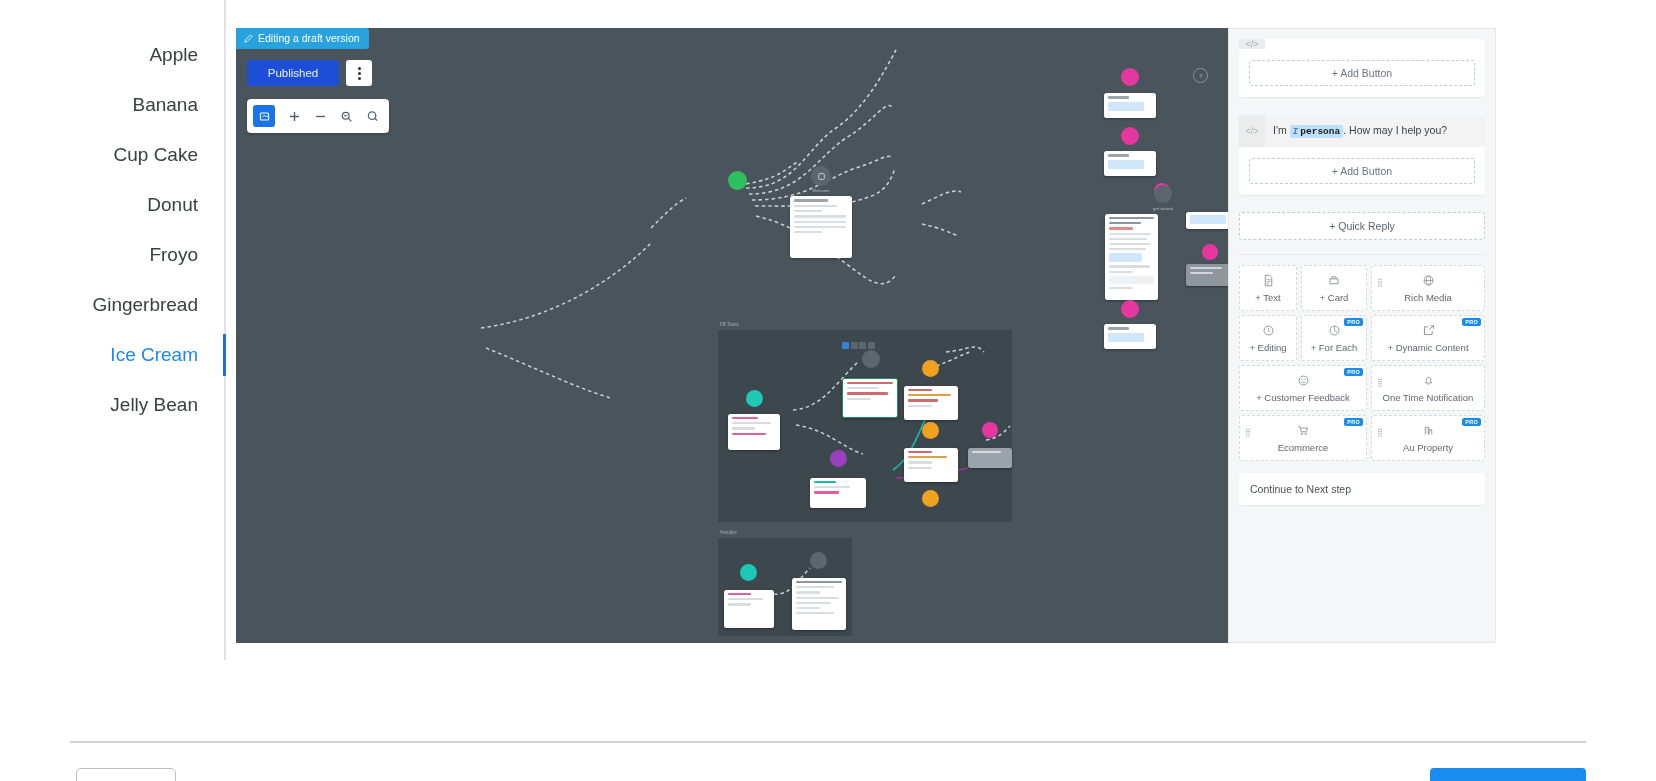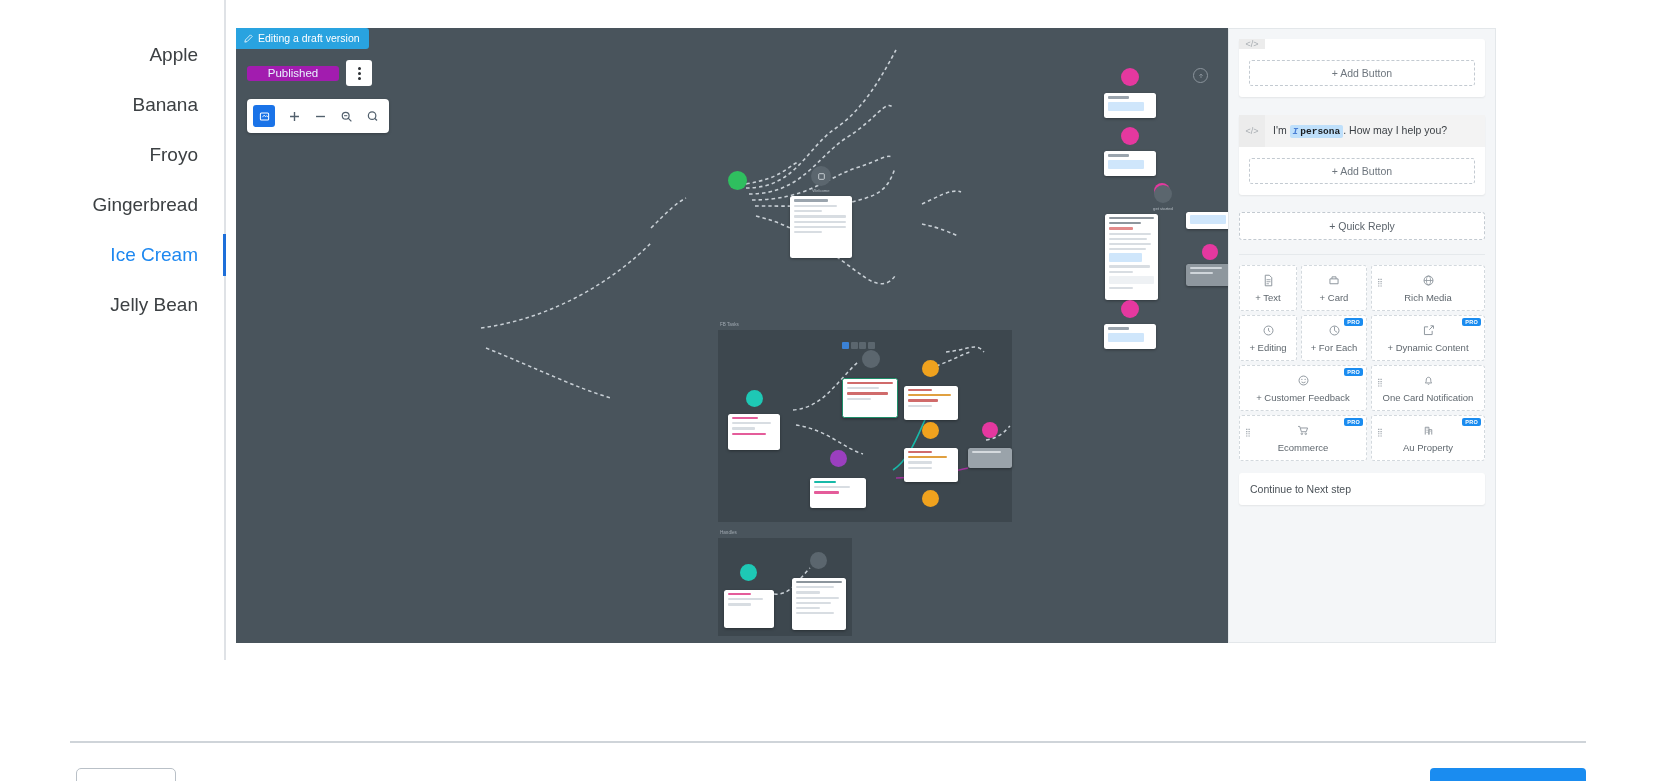--- a/index.html
+++ b/index.html
@@ -54,23 +54,23 @@
     display:flex; align-items:center; gap:5px;
     border-radius: 0 3px 3px 0;
   }
   .draft-banner svg { display:block; }
 
   .pub-row {
     position:absolute; left: 11px; top: 32px;
     display:flex; align-items:center; gap:7px;
   }
   .pub-btn {
-    background:#a21caf; color:#e9f4ff;
+    background:#1d4ed8; color:#e9f4ff;
     border:none; border-radius:3px;
-    font-size:11.5px; width:92px; height:15px;
+    font-size:11.5px; width:92px; height:26px;
     cursor:pointer;
   }
   .kebab {
     width:26px; height:26px; background:#fff; border-radius:3px;
     display:flex; flex-direction:column; align-items:center; justify-content:center; gap:2px;
     cursor:pointer;
   }
   .kebab i { width:3px; height:3px; background:#2b2f33; border-radius:50%; display:block; }
 
   .zoom-bar {
@@ -219,20 +219,22 @@
   }
 </style>
 </head>
 <body>
 
 <div class="page">
 
   <div class="sidebar">
     <div class="side-item"><span>Apple</span></div>
     <div class="side-item"><span>Banana</span></div>
+    <div class="side-item"><span>Cup Cake</span></div>
+    <div class="side-item"><span>Donut</span></div>
     <div class="side-item"><span>Froyo</span></div>
     <div class="side-item"><span>Gingerbread</span></div>
     <div class="side-item active"><span>Ice Cream</span></div>
     <div class="side-item"><span>Jelly Bean</span></div>
   </div>
 
   <div class="canvas">
 
     <svg class="edges" viewBox="0 0 992 615">
       <g fill="none" stroke="#c9d0d6" stroke-width="1.6" stroke-dasharray="3.5,3">
@@ -568,21 +570,21 @@
       </div>
 
       <div class="ptile">
         <span class="pdot">⣿</span>
         <span class="pico">
           <svg width="13" height="13" viewBox="0 0 16 16">
               <path d="M4 11 h8 c-1.2-1-1.2-2-1.2-3.4 C10.8 5.2 9.6 4 8 4 S5.2 5.2 5.2 7.6 C5.2 9 5.2 10 4 11 Z" fill="none" stroke="#8d959c" stroke-width="1.15"></path>
               <path d="M7 12.3 q1 1 2 0" fill="none" stroke="#8d959c" stroke-width="1.1"></path>
             </svg>
         </span>
-        <span class="plbl">One Card Notification</span>
+        <span class="plbl">One Time Notification</span>
       </div>
 
       <div class="ptile" style="grid-column:1 / span 2;">
         <span class="pro">PRO</span>
         <span class="pdot">⣿</span>
         <span class="pico">
           <svg width="14" height="13" viewBox="0 0 16 16">
               <path d="M2 3 h2 l2 6.5 h6 l1.6-4.6 H5" fill="none" stroke="#8d959c" stroke-width="1.15"></path>
               <circle cx="6.6" cy="12" r="1" fill="none" stroke="#8d959c" stroke-width="1.1"></circle>
               <circle cx="11.4" cy="12" r="1" fill="none" stroke="#8d959c" stroke-width="1.1"></circle>

